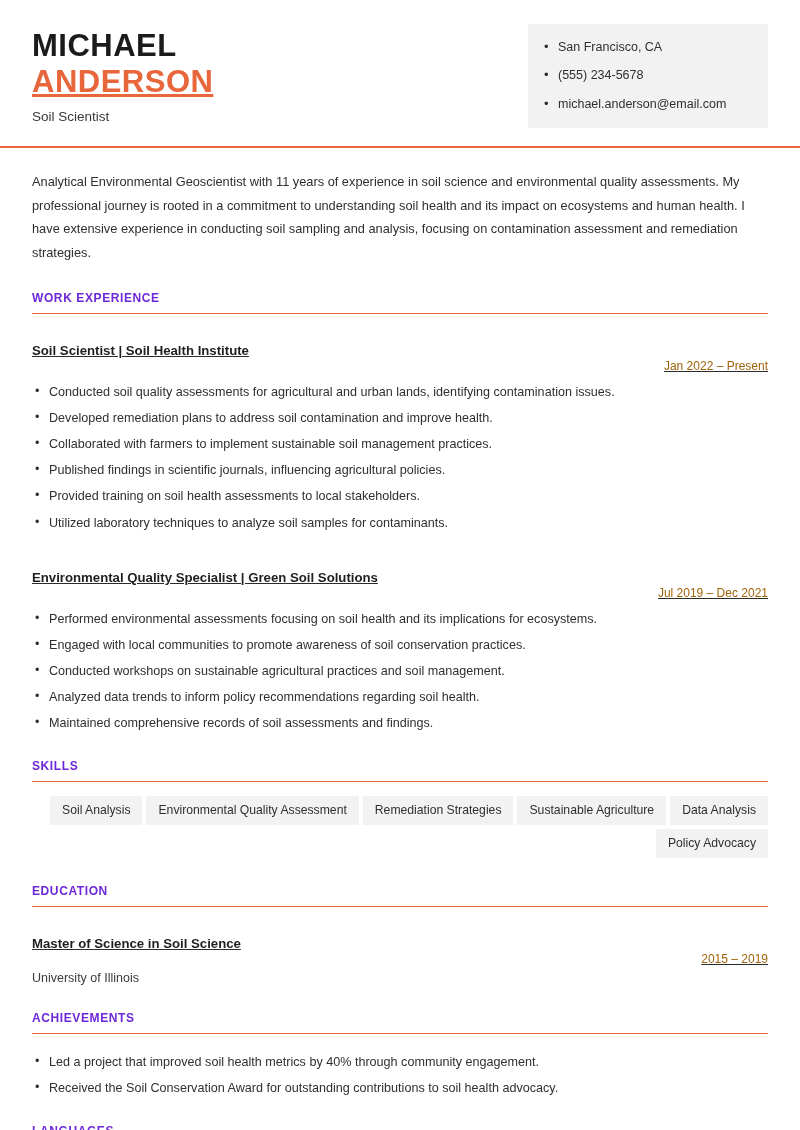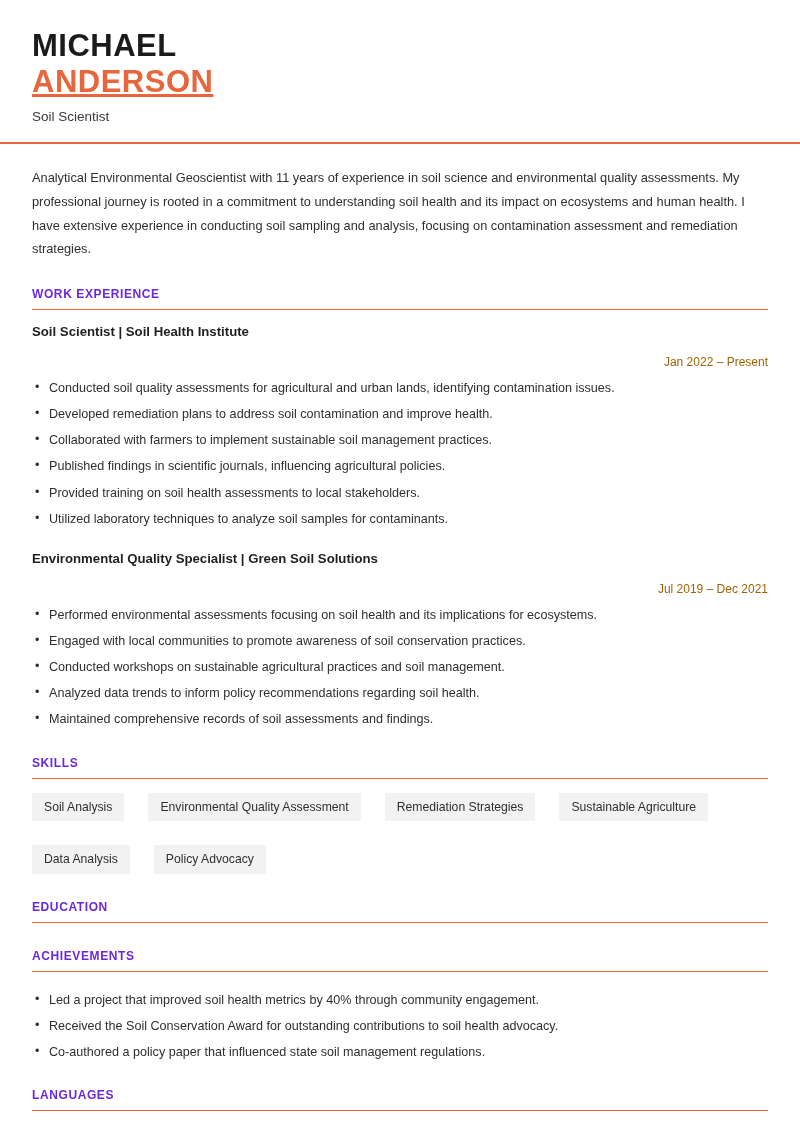--- a/index.html
+++ b/index.html
@@ -114,21 +114,22 @@
     height: 1px;
     background: #e8663c;
     margin-bottom: 14px;
   }
 
   .entry { margin-bottom: 22px; }
   .entry:last-child { margin-bottom: 0; }
   .entry-head {
     display: flex;
     justify-content: space-between;
-    align-items: flex-start;
+    align-items: center;
+    text-decoration: underline;
   }
   .entry-title {
     font-weight: bold;
     font-size: 13.2px;
     color: #1f1f1f;
   }
   .entry-date {
     font-size: 12px;
     color: #a16207;
     white-space: nowrap;
@@ -159,22 +160,23 @@
     position: absolute;
     left: 3px;
     top: -1px;
     color: #2f2f2f;
   }
 
   
   .chips {
     display: flex;
     flex-wrap: wrap;
-    gap: 24px;
+    gap: 4px;
     margin-top: 2px;
+    justify-content: flex-end;
   }
   .chip {
     background: #f2f2f2;
     padding: 7px 12px;
     font-size: 12.2px;
     color: #2f2f2f;
     line-height: 1.2;
     white-space: nowrap;
   }
 
@@ -183,20 +185,27 @@
 </head>
 <body>
 
 <div class="page">
 
   <div class="header">
     <div class="identity">
       <div class="name-first">MICHAEL</div>
       <div class="name-last">ANDERSON</div>
       <div class="job-title">Soil Scientist</div>
+    </div>
+    <div class="contact-box">
+      <ul class="contact-list">
+        <li>San Francisco, CA</li>
+        <li>(555) 234-5678</li>
+        <li>michael.anderson@email.com</li>
+      </ul>
     </div>
   </div>
   <div class="header-rule"></div>
 
   <div class="content">
 
     <div class="summary">Analytical Environmental Geoscientist with 11 years of experience in soil science and environmental quality assessments. My professional journey is rooted in a commitment to understanding soil health and its impact on ecosystems and human health. I have extensive experience in conducting soil sampling and analysis, focusing on contamination assessment and remediation strategies.</div>
 
     <div class="section">
       <div class="section-title">WORK EXPERIENCE</div>
@@ -241,29 +250,35 @@
         <span class="chip">Remediation Strategies</span>
         <span class="chip">Sustainable Agriculture</span>
         <span class="chip">Data Analysis</span>
         <span class="chip">Policy Advocacy</span>
       </div>
     </div>
 
     <div class="section">
       <div class="section-title">EDUCATION</div>
       <div class="section-rule"></div>
+      <div class="entry">
+        <div class="entry-head">
+          <div class="entry-title">Master of Science in Soil Science</div>
+          <div class="entry-date">2015 – 2019</div>
+        </div>
+        <div class="entry-sub">University of Illinois</div>
+      </div>
     </div>
 
     <div class="section">
       <div class="section-title">ACHIEVEMENTS</div>
       <div class="section-rule achievements-rule"></div>
       <ul class="bullets">
         <li>Led a project that improved soil health metrics by 40% through community engagement.</li>
         <li>Received the Soil Conservation Award for outstanding contributions to soil health advocacy.</li>
-        <li>Co-authored a policy paper that influenced state soil management regulations.</li>
       </ul>
     </div>
 
     <div class="section">
       <div class="section-title">LANGUAGES</div>
       <div class="section-rule"></div>
 
     </div>
 
   </div>

